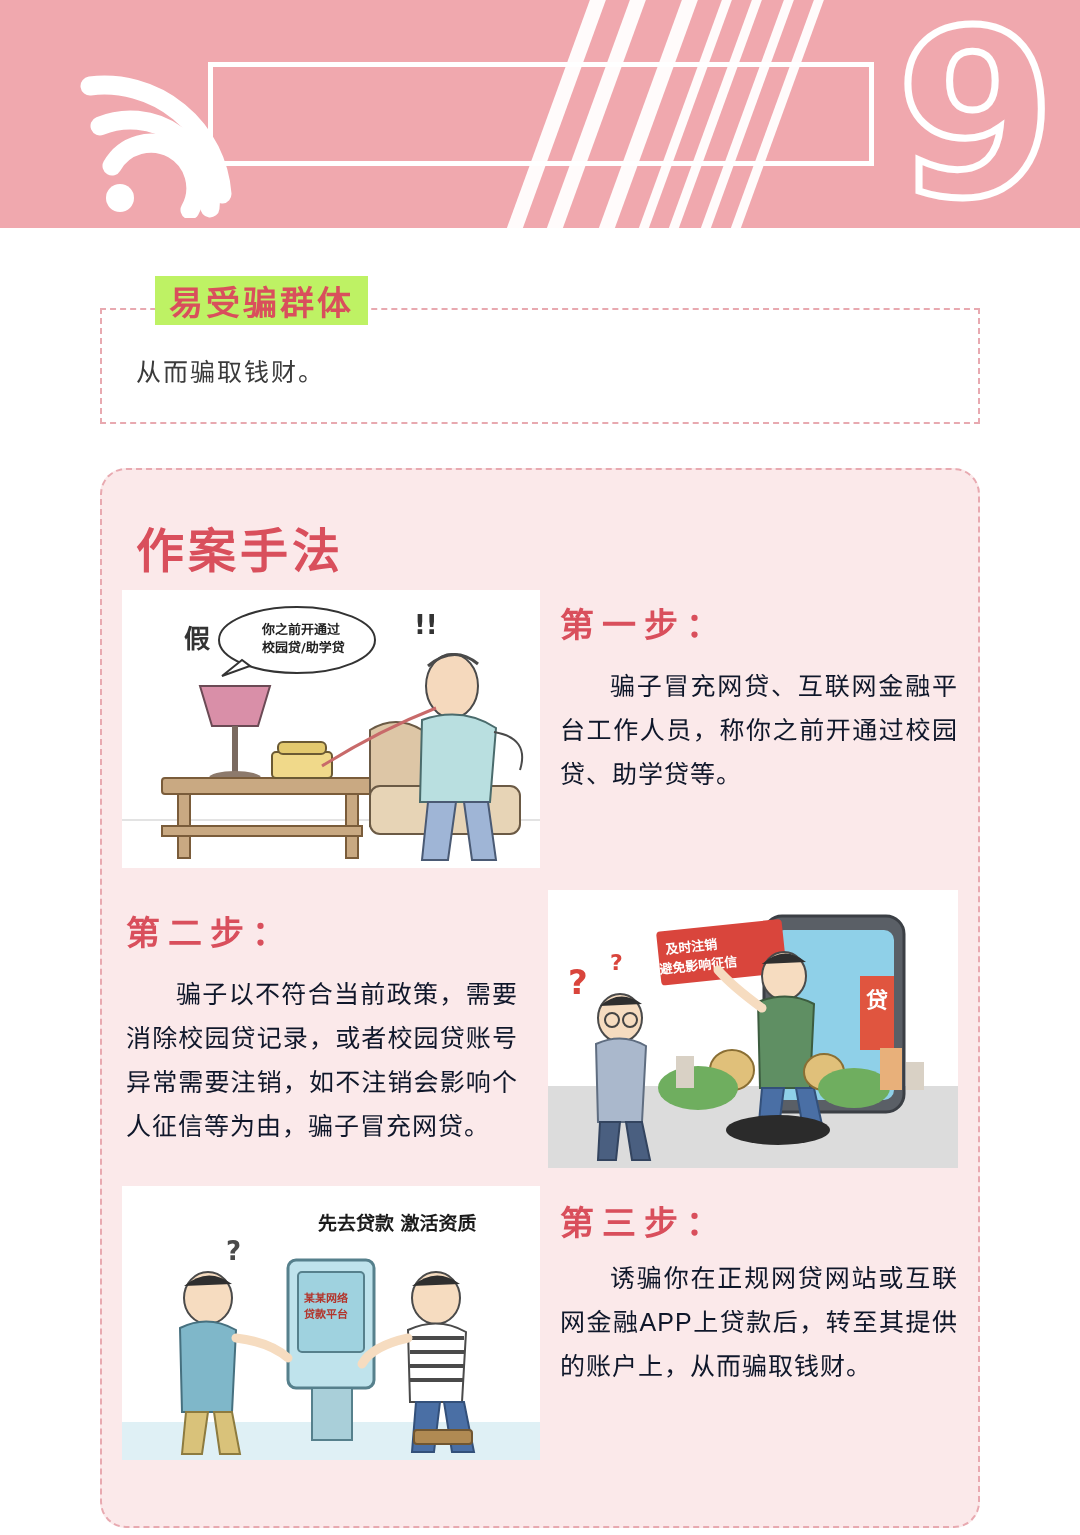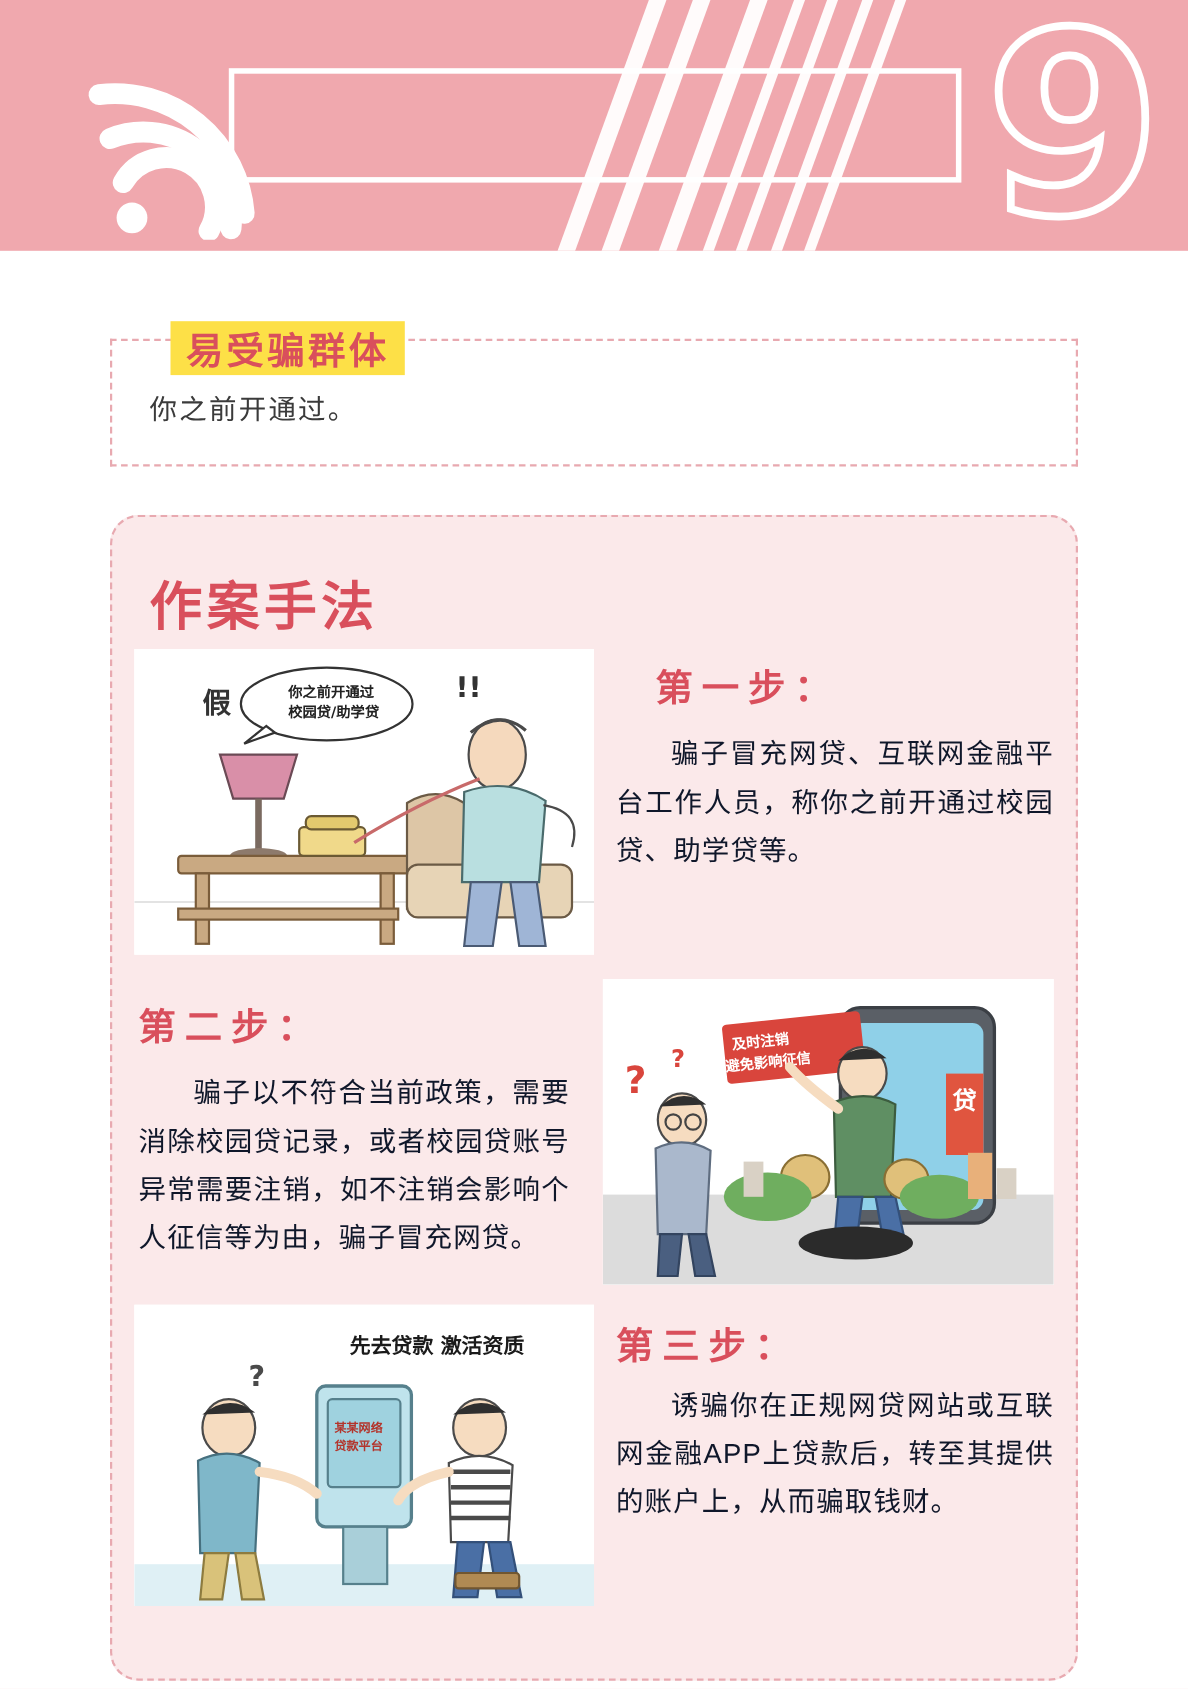--- a/index.html
+++ b/index.html
@@ -97,28 +97,28 @@
     left: 100px;
     top: 308px;
     width: 880px;
     height: 116px;
     border: 2px dashed #e8a9b0;
     box-sizing: border-box;
   }
   .victims-title {
     position: absolute;
     left: 155px;
-    top: 292px;
+    top: 276px;
     font-size: 34px;
     font-weight: bold;
     color: #d94f5c;
     letter-spacing: 3px;
-    background: #fde047;
+    background: #bef264;
     padding: 0 14px;
-    font-family: Liberation Sans, sans-serif;
+    font-family: Liberation Mono, monospace;
   }
   .victims-text {
     position: absolute;
     left: 136px;
     top: 352px;
     font-size: 25px;
     color: #3b3b3b;
     letter-spacing: 2px;
   }
 
@@ -170,21 +170,21 @@
   }
 
   
   #pic1 { left: 122px; top: 590px; width: 418px; height: 278px; }
   
   #pic2 { left: 548px; top: 890px; width: 410px; height: 278px; }
   
   #pic3 { left: 122px; top: 1186px; width: 418px; height: 274px; }
 
   
-  #step1-label { left: 560px; top: 598px; margin-left: 36px; }
+  #step1-label { left: 560px; top: 598px; }
   #step1-text  { left: 560px; top: 664px; width: 398px; }
   #step2-label { left: 126px; top: 906px; }
   #step2-text  { left: 126px; top: 972px; width: 392px; }
   #step3-label { left: 560px; top: 1196px; }
   #step3-text  { left: 560px; top: 1256px; width: 398px; }
 </style>
 </head>
 <body>
 
 <div class="header">
@@ -204,21 +204,21 @@
     </g>
     <circle cx="48" cy="140" r="14" fill="#ffffff"></circle>
   </svg>
 
   <div class="big-number">9</div>
   <div class="title-box"></div>
 </div>
 
 <div class="victims-box"></div>
 <div class="victims-title">易受骗群体</div>
-<div class="victims-text">你之前开通过。</div>
+<div class="victims-text">从而骗取钱财。</div>
 
 <div class="methods-box"></div>
 <div class="methods-title">作案手法</div>
 
 <div class="illu" id="pic1">
   <svg viewBox="0 0 418 278" width="418" height="278">
     <rect width="418" height="278" fill="#ffffff"></rect>
 
     <path d="M0 230 H418" stroke="#e3e3e3" stroke-width="2" fill="none"></path>
 

